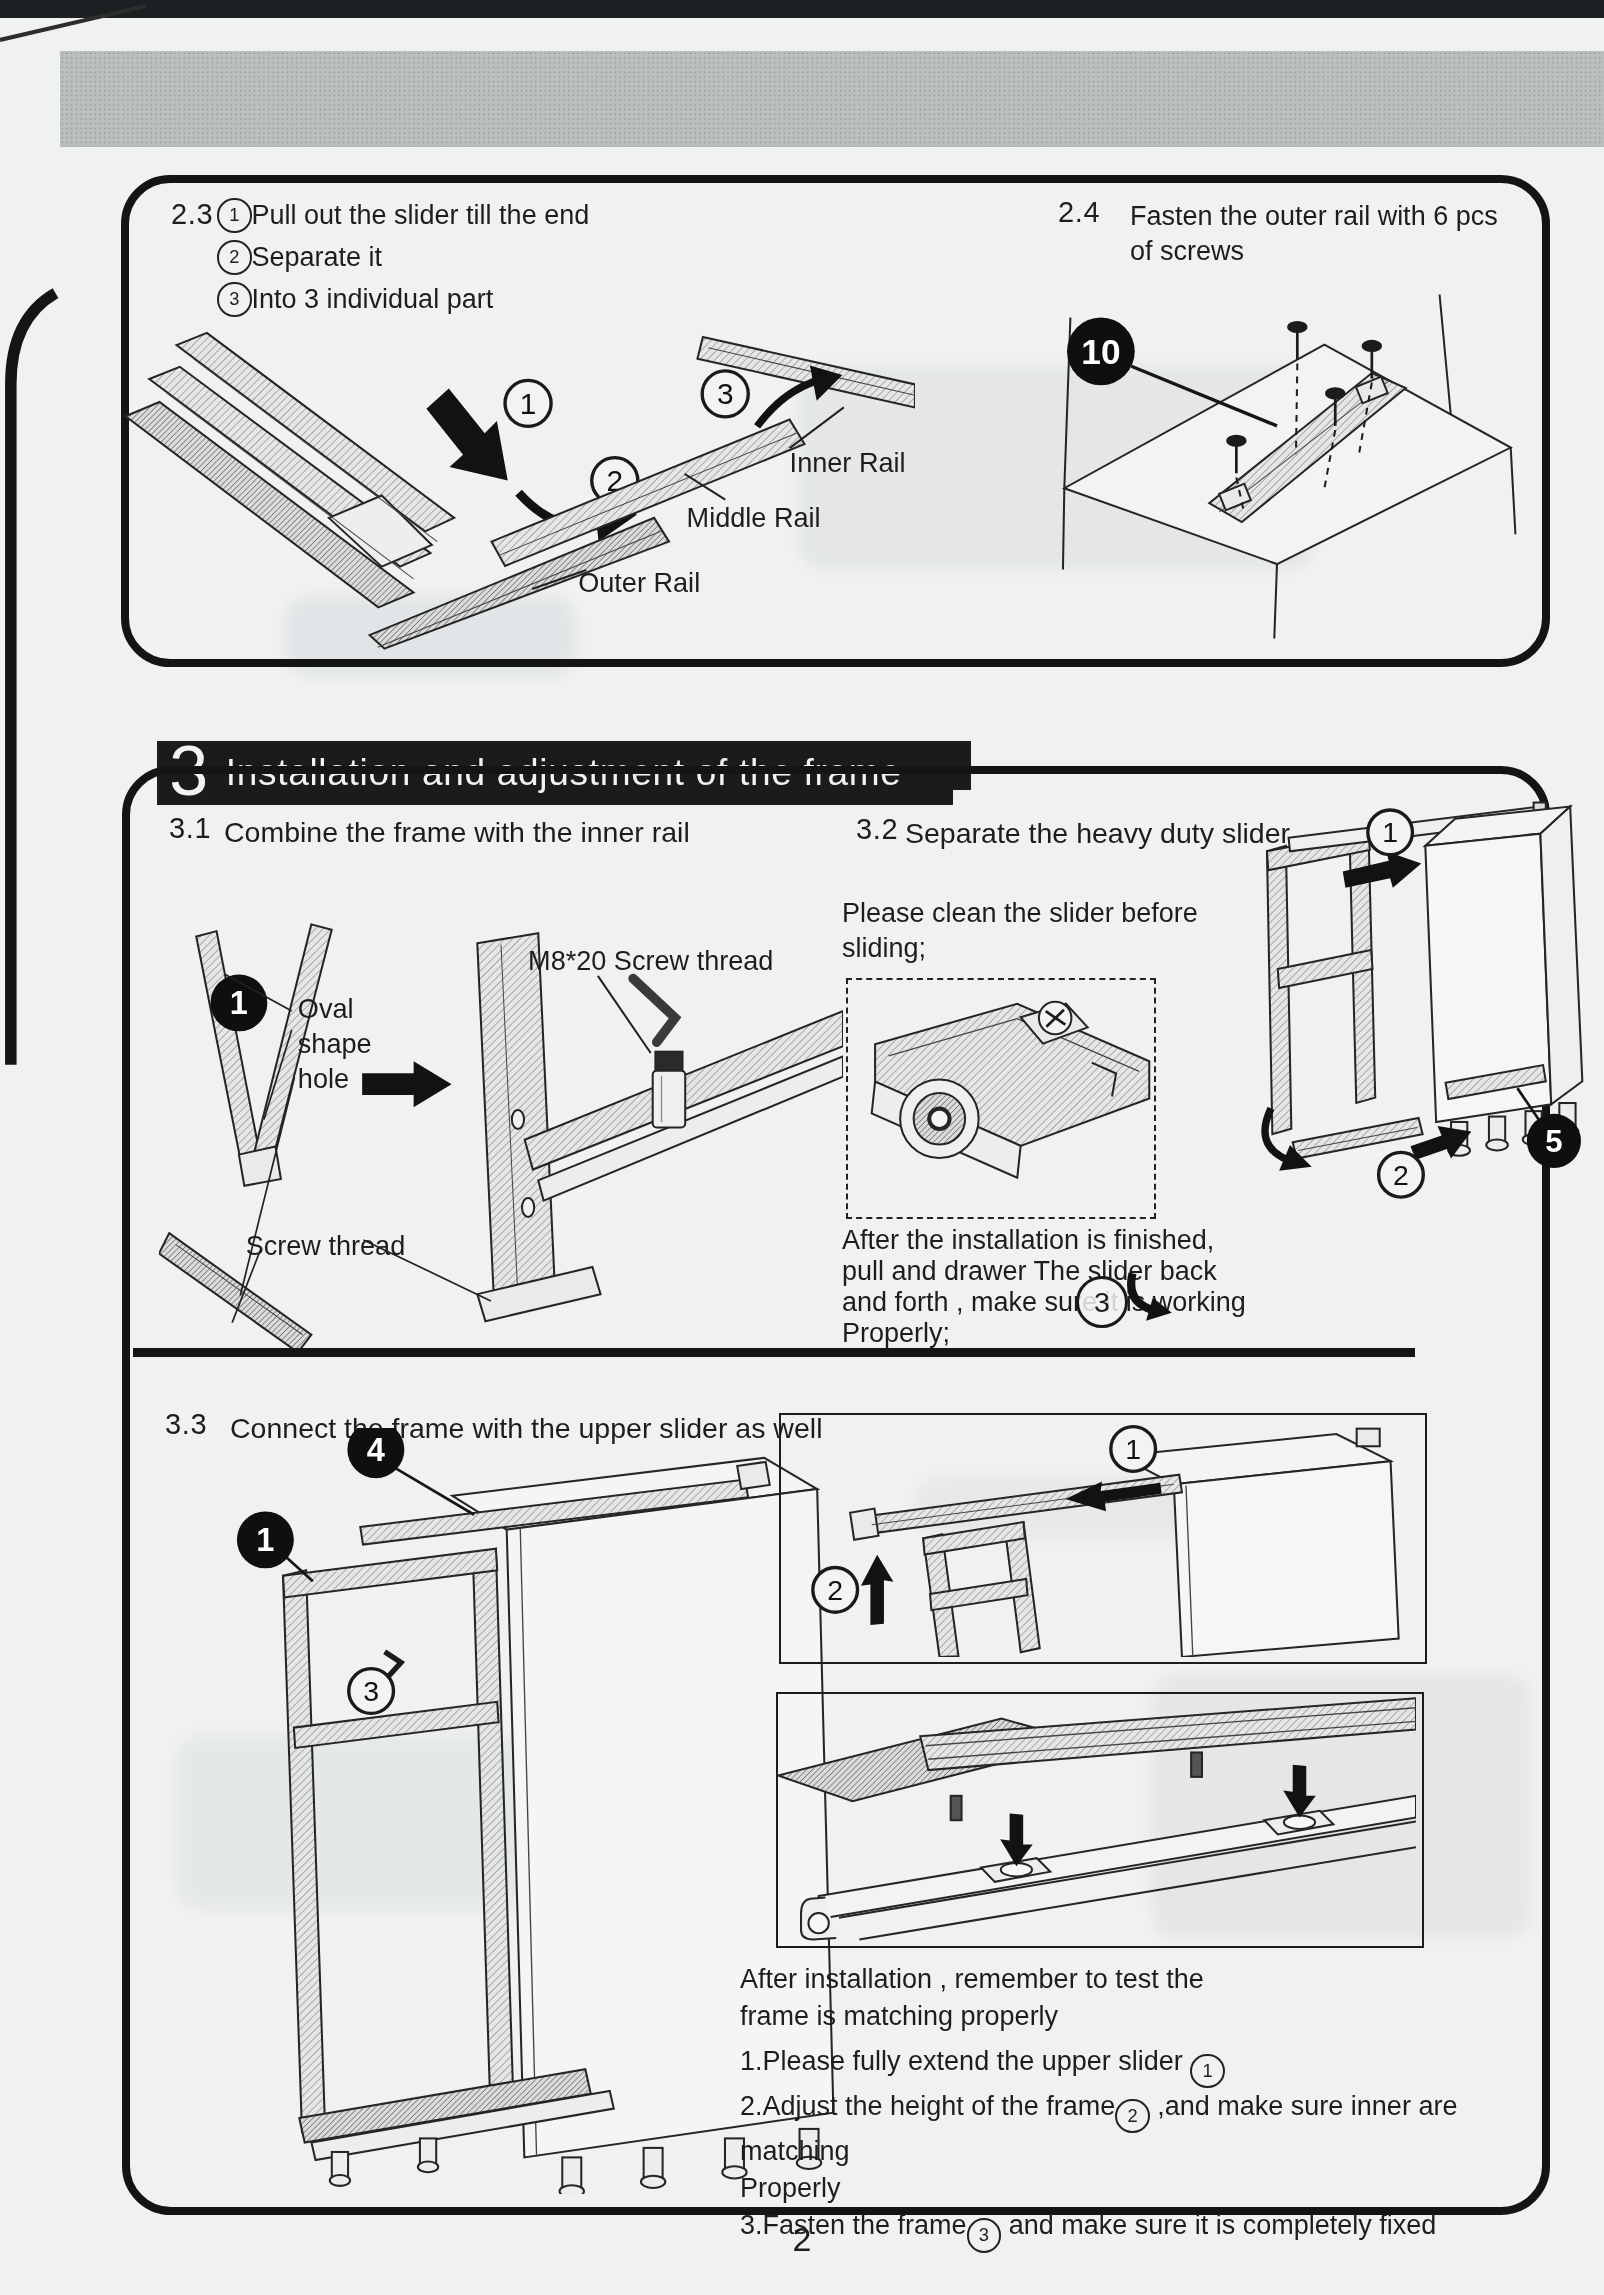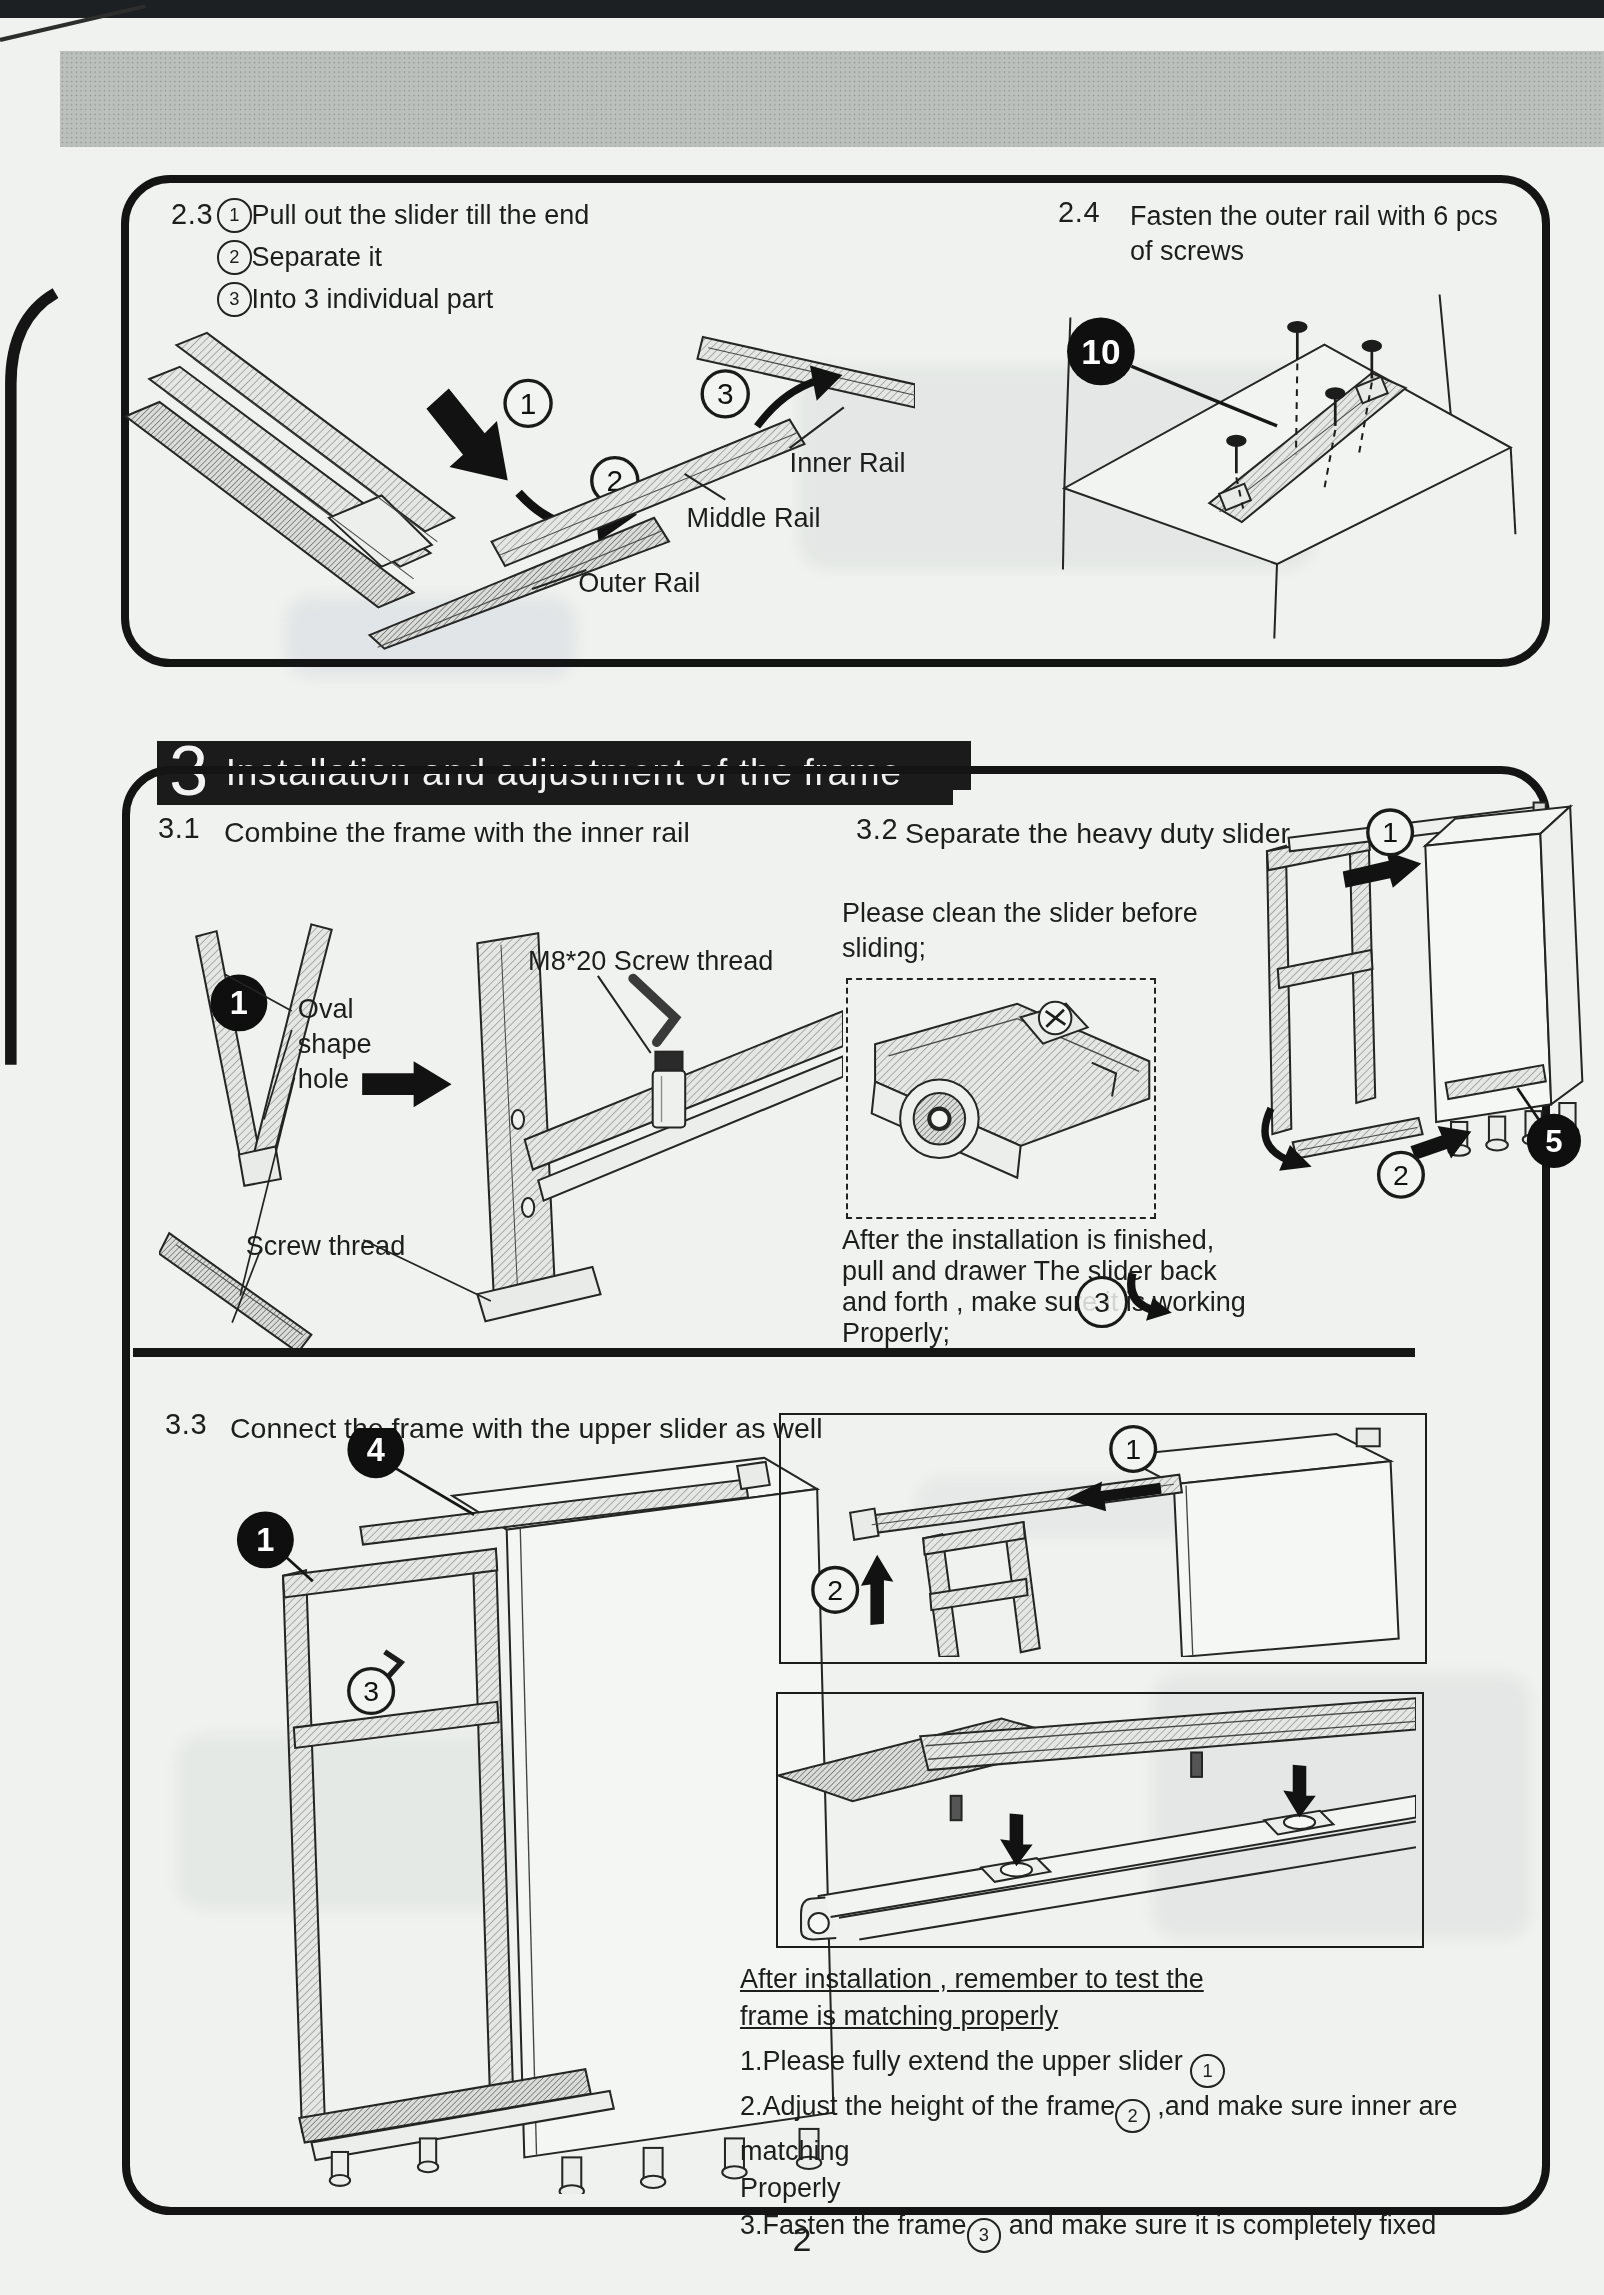--- a/index.html
+++ b/index.html
@@ -185,21 +185,21 @@
   </svg>
 
   <div class="banner">
     <span class="big3">3</span>
     <span class="btitle">Installation and adjustment of the frame</span>
     <span class="notch"></span>
   </div>
 
   <div class="ibox" style="left:122px;top:766px;width:1412px;height:1433px;"></div>
 
-  <div class="secnum" style="left:158px;top:812px;">3.1</div>
+  <div class="secnum" style="left:169px;top:812px;">3.1</div>
   <div class="sectitle" style="left:224px;top:816px;">Combine the frame with the inner rail</div>
 
   <svg class="abs" style="left:159px;top:916px;" width="684" height="461" viewBox="0 0 1010 680">
     <g stroke="#252525" stroke-width="3" fill="url(#hatch)">
       <polygon points="55,30 85,22 150,358 122,368"></polygon>
       <polygon points="225,12 255,20 165,370 137,363"></polygon>
       <polygon points="118,352 172,340 180,388 126,398" fill="#e9ebe9"></polygon>
       <polygon points="15,468 225,618 205,644 0,498" fill="url(#hatch2)"></polygon>
       <line x1="25" y1="485" x2="212" y2="618" stroke="#454545" stroke-width="1.5"></line>
     </g>
@@ -435,21 +435,21 @@
         <polygon points="718,186 800,172 820,192 738,207" fill="#eceeec"></polygon>
         <ellipse cx="770" cy="189" rx="23" ry="10" fill="#f6f8f6"></ellipse>
         <path d="M70,300 L48,302 Q34,304 34,324 L34,348 Q34,362 52,362 L86,360" fill="#eef0ee"></path>
         <circle cx="60" cy="338" r="15" fill="#f6f8f6"></circle>
       </g>
       <path d="M342,176 L342,216 L328,214 L352,254 L376,222 L362,222 L362,178 Z" fill="#121212"></path>
       <path d="M760,104 L760,144 L746,142 L770,182 L794,150 L780,150 L780,106 Z" fill="#121212"></path>
     </svg>
   </div>
 
-  <div class="abs bodytext" style="left:740px;top:1961px;line-height:37px;text-decoration:underline;">
+  <div class="abs bodytext" style="left:740px;top:1961px;line-height:37px;">
     <div>After installation , remember to test the</div>
     <div>frame is matching properly</div>
   </div>
 
   <div class="abs bodytext" style="left:740px;top:2043px;width:833px;line-height:37px;">
     <div>
       <span>1.Please fully extend the upper slider </span><span class="cnum">1</span><span></span>
       <div></div>
     </div>
     <div>

